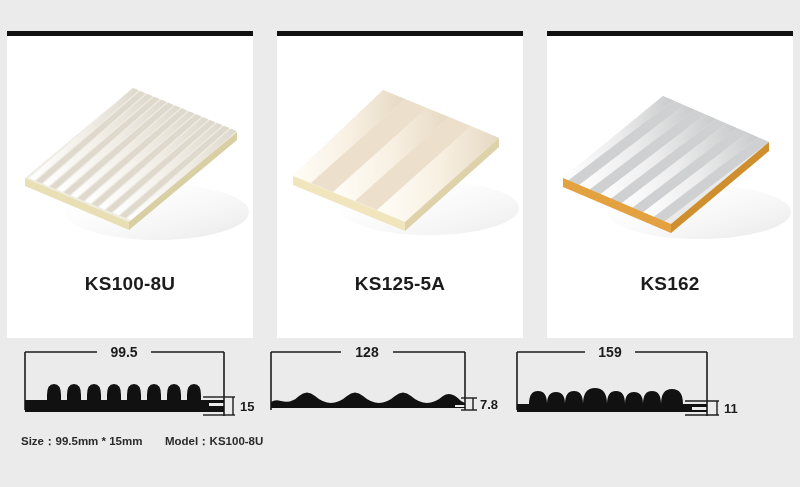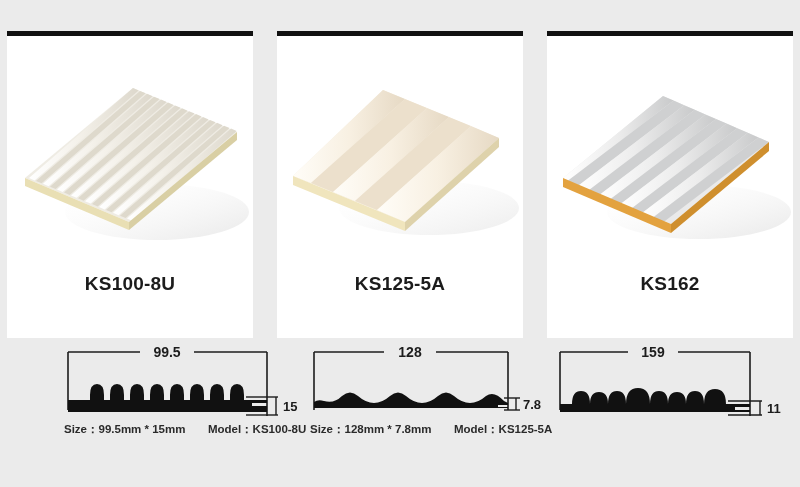--- a/index.html
+++ b/index.html
@@ -63,37 +63,37 @@
   }
 
   
   .profiles-row {
     position: absolute;
     left: 0;
     top: 338px;
     width: 800px;
     height: 149px;
     display: flex;
-    justify-content: flex-end;
-    padding: 0 0;
+    justify-content: flex-start;
+    padding: 0 19px;
     box-sizing: border-box;
   }
   .profile-block {
     width: 246px;
     position: relative;
   }
   .profile-svg {
     display: block;
     width: 246px;
     height: 98px;
   }
   .spec-line {
     position: absolute;
     left: 2px;
-    top: 84px;
+    top: 96px;
     font-size: 11.5px;
     font-weight: bold;
     color: #2a2a2a;
     white-space: nowrap;
   }
   .spec-gap { display: inline-block; width: 16px; }
 </style>
 </head>
 <body>
 
@@ -260,25 +260,20 @@
       <path d="M6,70 L6,64 Q10,61 16,63 Q26,66 34,58 Q42,51 50,58 Q58,65 66,65
                Q74,65 82,58 Q90,51 98,58 Q106,65 114,65 Q122,65 130,58
                Q138,51 146,58 Q154,65 162,65 Q170,65 178,58 Q186,52 196,63
                L200,65 L200,67 L190,67 L190,69 L200,69 L200,70 Z" fill="#111111"></path>
 
       <line x1="196" y1="60" x2="212" y2="60" stroke="#1c1c1c" stroke-width="1.4"></line>
       <line x1="196" y1="72" x2="212" y2="72" stroke="#1c1c1c" stroke-width="1.4"></line>
       <line x1="208" y1="60" x2="208" y2="72" stroke="#1c1c1c" stroke-width="1.4"></line>
       <text x="215" y="71" font-family="Liberation Sans, sans-serif" font-size="13" font-weight="bold" fill="#1c1c1c">7.8</text>
     </svg>
-    <div class="spec-line">
-      <span>Size：</span><span>128mm * 7.8mm</span>
-      <span class="spec-gap"></span>
-      <span>Model：</span><span>KS125-5A</span>
-    </div>
   </div>
 
   <div class="profile-block">
     <svg class="profile-svg" viewBox="0 0 246 98">
       <line x1="6" y1="14" x2="6" y2="72" stroke="#1c1c1c" stroke-width="1.6"></line>
       <line x1="196" y1="14" x2="196" y2="78" stroke="#1c1c1c" stroke-width="1.6"></line>
       <line x1="6" y1="14" x2="74" y2="14" stroke="#1c1c1c" stroke-width="1.6"></line>
       <line x1="124" y1="14" x2="196" y2="14" stroke="#1c1c1c" stroke-width="1.6"></line>
       <text x="99" y="19" text-anchor="middle" font-family="Liberation Sans, sans-serif" font-size="14" font-weight="bold" fill="#1c1c1c">159</text>
 

